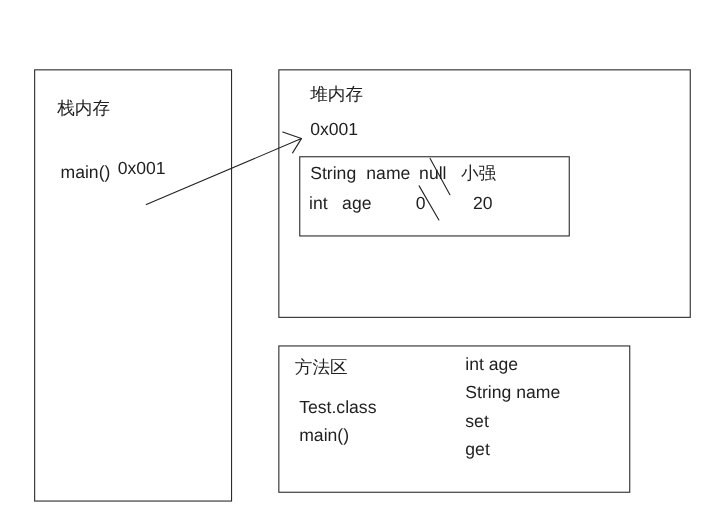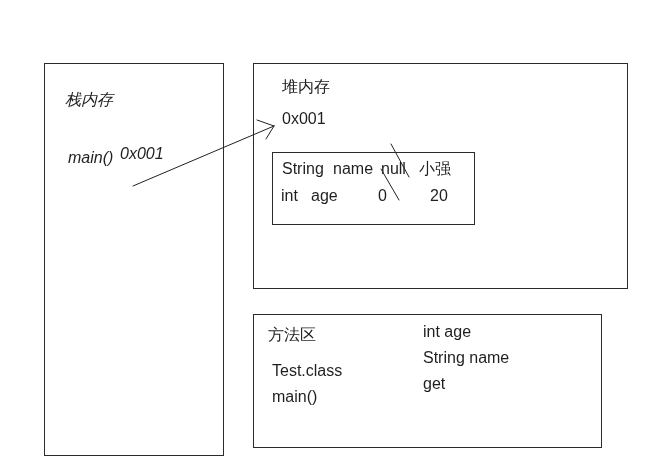--- a/index.html
+++ b/index.html
@@ -15,24 +15,24 @@
   .box {
     position: absolute;
     border: 1px solid #2b2b2b;
     background: transparent;
   }
   .t {
     position: absolute;
     white-space: nowrap;
     line-height: 1.2;
   }
-  #stack-box  { left: 44px;  top: 63px;  width: 180px; height: 393px; font-style: italic; }
+  #stack-box  { left: 31px;  top: 63px;  width: 180px; height: 393px; }
   #heap-box   { left: 253px; top: 63px;  width: 375px; height: 226px; }
-  #object-box { left: 272px; top: 152px; width: 203px; height: 73px; }
-  #method-box { left: 253px; top: 314px; width: 349px; height: 134px; }
+  #object-box { left: 272px; top: 142px; width: 246px; height: 73px; }
+  #method-box { left: 253px; top: 314px; width: 320px; height: 134px; }
 
   
   .stack-title { left: 20px; top: 26px; }
   .stack-main  { left: 23px; top: 84px; }
   .stack-addr  { left: 75px; top: 80px; }
   .stack-var   { left: 20px; top: 106px; }
 
   
   .heap-title { left: 28px; top: 13px; }
   .heap-addr  { left: 28px; top: 45px; }
@@ -92,20 +92,21 @@
   <span class="t f2-new">20</span>
 </div>
 
 <div id="method-box" class="box">
   <span class="t method-title">方法区</span>
   <span class="t method-test">Test.class</span>
   <span class="t method-main">main()</span>
   <div class="member-list">
     <div class="member-item">int age</div>
     <div class="member-item">String name</div>
+    <div class="member-item">set</div>
     <div class="member-item">get</div>
   </div>
 </div>
 
 <svg id="overlay" viewBox="0 0 654 474" xmlns="http://www.w3.org/2000/svg">
   <line x1="133" y1="186" x2="274" y2="126"></line>
   <line x1="274" y1="126" x2="257" y2="120"></line>
   <line x1="274" y1="126" x2="266" y2="139"></line>
   <line x1="391" y1="144" x2="409" y2="177"></line>
   <line x1="381" y1="169" x2="399" y2="200"></line>

